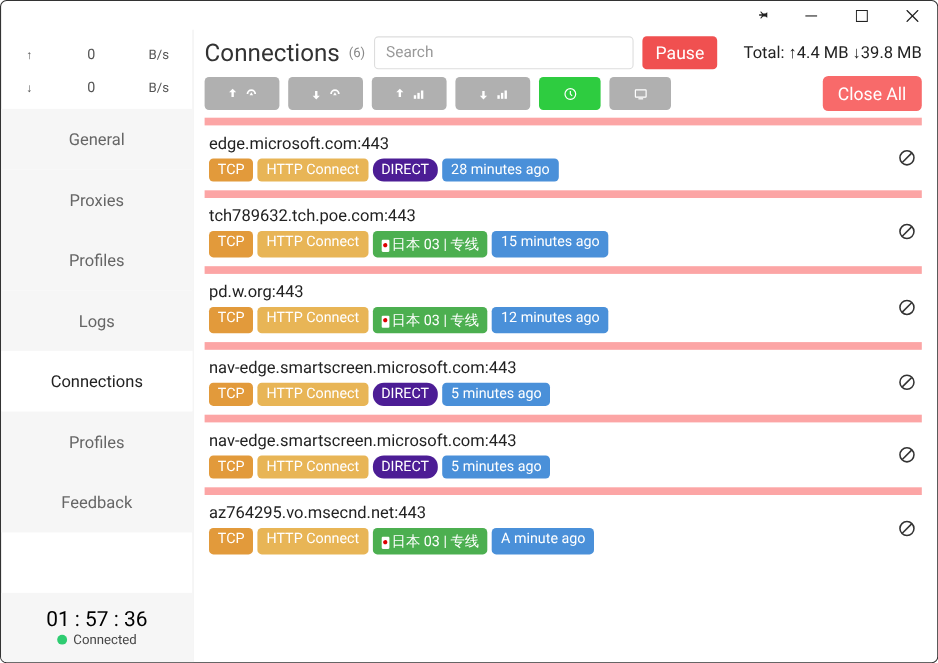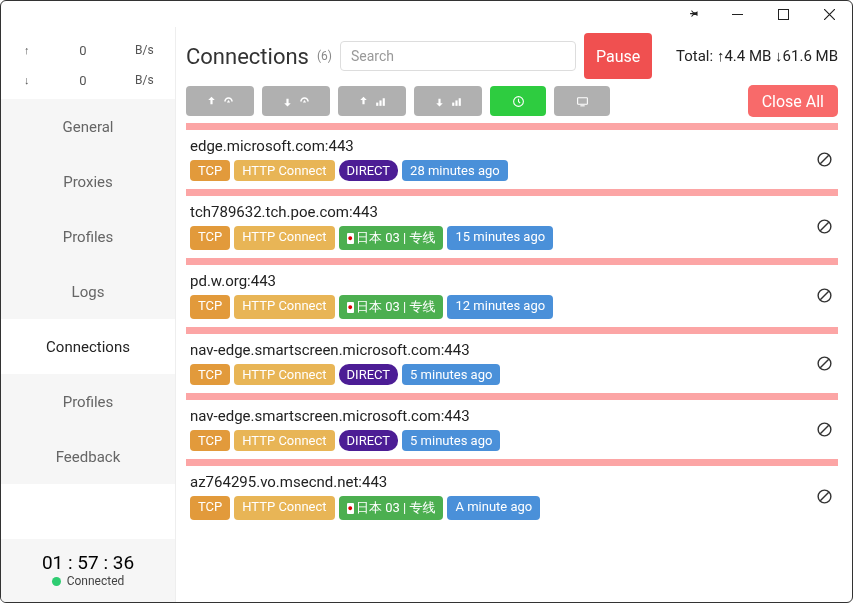--- a/index.html
+++ b/index.html
@@ -21,21 +21,21 @@
 .footer { padding: 12px 0 14px; text-align: center; background: #f6f6f6; }
 .timer { font-size: 19px; color: #000000; }
 .status { font-size: 12px; color: #444; display: flex; align-items: center; justify-content: center; gap: 6px; }
 .dot { width: 9px; height: 9px; background: #2ecc71; border-radius: 50%; display: inline-block; }
 .main { flex: 1; padding: 6px 14px 0 10px; overflow: hidden; }
 .hdr { display: flex; align-items: center; gap: 8px; margin-bottom: 6px; }
 .title { font-size: 22px; color: #333; }
 .count { font-size: 12px; color: #888; }
 .search { flex: 0 0 236px; height: 30px; border: 1px solid #ddd; border-radius: 4px; padding: 0 10px; font-size: 14px; color: #a21caf; }
 .search::placeholder { color: #999; }
-.pause { background: #f05050; color: #fff; border: none; height: 46px; padding: 0 12px; border-radius: 4px; font-size: 16px; cursor: pointer; }
+.pause { background: #f05050; color: #fff; border: none; height: 30px; padding: 0 12px; border-radius: 4px; font-size: 16px; cursor: pointer; }
 .total { font-size: 15px; color: #222; margin-left: auto; }
 .toolbar { display: flex; gap: 8px; margin-bottom: 6px; align-items: center; }
 .tbtn { width: 68px; height: 30px; border: none; border-radius: 4px; background: #b0b0b0; color: #fff; display: flex; align-items: center; justify-content: center; gap: 4px; cursor: pointer; font-size: 13px; }
 .tbtn.green { background: #2ecc40; }
 .tbtn.narrow { width: 56px; }
 .closeall { margin-left: auto; background: #f86a6a; color: #fff; border: none; height: 32px; padding: 0 14px; border-radius: 5px; font-size: 16px; cursor: pointer; }
 .list { }
 .row { border-top: 7px solid #fca5a5; padding: 7px 4px 8px; display: flex; align-items: center; }
 .row-body { flex: 1; }
 .addr { font-size: 15px; color: #222; margin-bottom: 5px; }
@@ -108,21 +108,21 @@
       </div>
     </div>
   </div>
 
   <div class="main">
     <div class="hdr">
       <span class="title">Connections</span>
       <span class="count">(6)</span>
       <input class="search" placeholder="Search" style="">
       <button class="pause">Pause</button>
-      <span class="total"><span>Total: </span><span>↑4.4 MB </span><span>↓61.6 MB</span></span>
+      <span class="total"><span>Total: </span><span>↑4.4 MB </span><span>↓39.8 MB</span></span>
     </div>
 
     <div class="toolbar">
       <button class="tbtn">
         <svg class="icon-sm" viewBox="0 0 24 24">
             <path fill="#fff" d="M12 3l6 6h-4v8h-4V9H6z"></path>
           </svg>
         <svg class="icon-sm" viewBox="0 0 24 24">
             <path fill="#fff" d="M12 4a8 8 0 00-8 8h3a5 5 0 1110 0h3a8 8 0 00-8-8zm0 5l-3 5h6z"></path>
           </svg>

